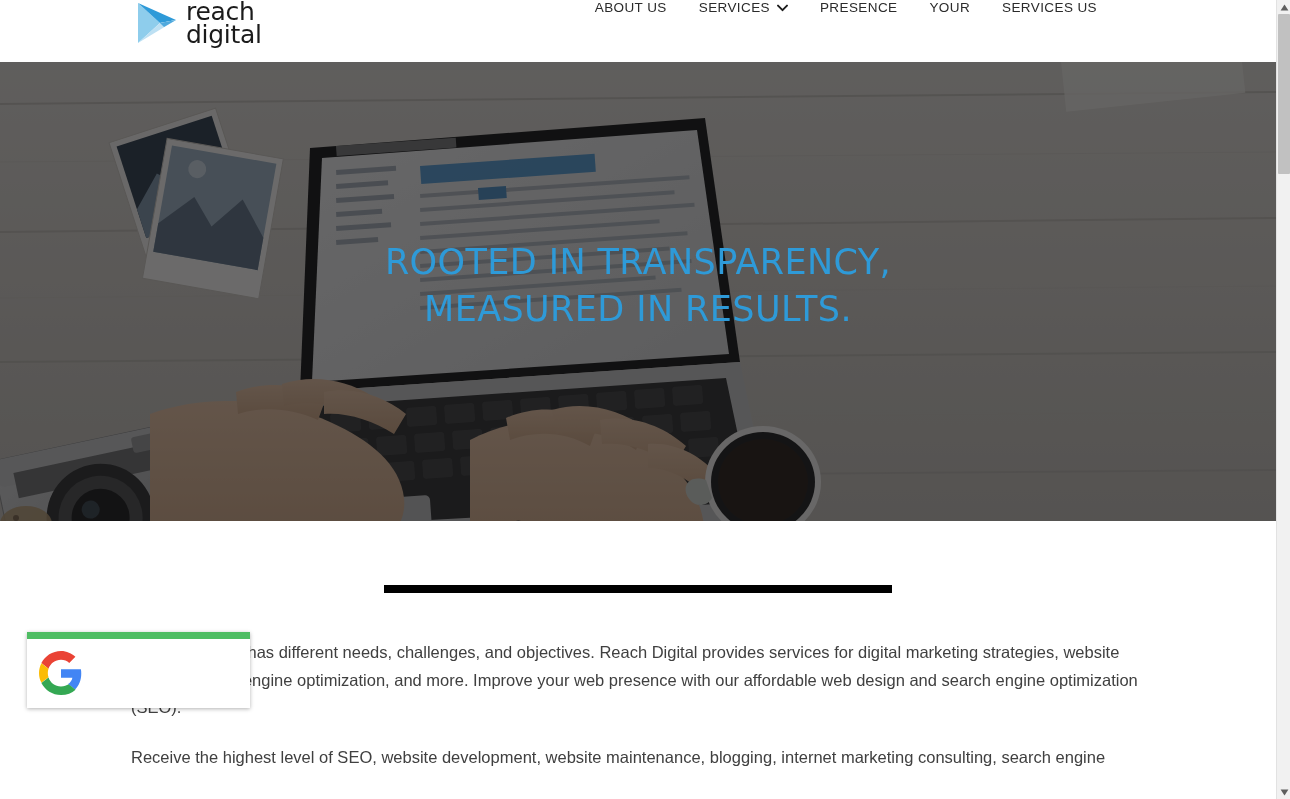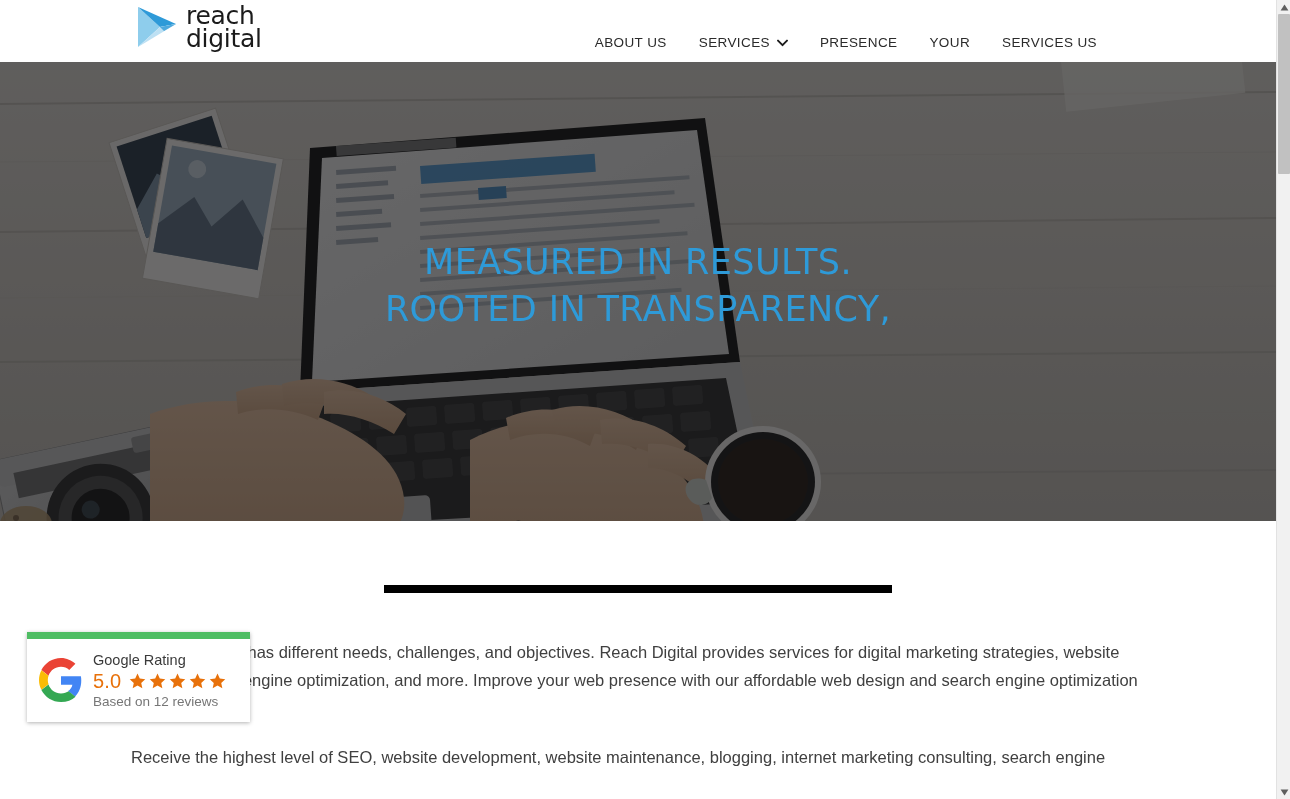--- a/index.html
+++ b/index.html
@@ -11,22 +11,22 @@
   }
 
   #page { position:relative; width:1290px; height:799px; overflow:hidden; }
   #viewport { position:relative; width:1276px; height:799px; overflow:hidden; background:#fff; }
 
   
   .site-header {
     position:relative; z-index:30;
     height:62px; width:1276px;
     background:#ffffff;
-    display:flex; align-items:flex-end;
-    padding:0 8px 12px 0;
+    display:flex; align-items:flex-start;
+    padding:0 8px 0 0;
   }
   .logo-wrap {
     display:flex; align-items:center;
     margin-left:136px;
     gap:8px;
   }
   .logo-mark { width:42px; height:46px; flex:none; display:block; }
   .logo-text {
     display:flex; flex-direction:column;
     line-height:0.93;
@@ -361,22 +361,22 @@
         </g>
         <ellipse cx="768" cy="482" rx="70" ry="16" fill="#a9a49c" opacity="0.35"></ellipse>
 
         <rect x="1060" y="-10" width="180" height="60" fill="#efece6" opacity="0.8" transform="rotate(-6 1060 -10)"></rect>
       </svg>
 
       <div class="hero-overlay"></div>
 
       <div class="hero-inner">
         <h1 class="hero-title">
+          <span class="line">ROOTED IN TRANSPARENCY,</span>
           <span class="line">MEASURED IN RESULTS.</span>
-          <span class="line">ROOTED IN TRANSPARENCY,</span>
         </h1>
       </div>
     </section>
 
     <section class="content">
       <div class="head-rule"></div>
 
       <div class="body-copy">
         <p>Every business has different needs, challenges, and objectives. Reach Digital provides services for digital marketing strategies, website design, search engine optimization, and more. Improve your web presence with our affordable web design and search engine optimization (SEO).</p>
         <p>Receive the highest level of SEO, website development, website maintenance, blogging, internet marketing consulting, search engine</p>
@@ -385,44 +385,20 @@
 
     <div class="g-badge">
       <div class="g-badge-bar"></div>
       <div class="g-badge-body">
         <svg class="g-logo" viewBox="0 0 48 48">
           <path fill="#EA4335" d="M24 9.5c3.5 0 6.6 1.2 9 3.6l6.7-6.7C35.6 2.6 30.2 0 24 0 14.6 0 6.5 5.4 2.6 13.2l7.8 6.1C12.3 13.6 17.6 9.5 24 9.5z"></path>
           <path fill="#4285F4" d="M46.1 24.6c0-1.6-.1-3.1-.4-4.6H24v9.1h12.4c-.5 2.9-2.2 5.3-4.7 7l7.6 5.9c4.4-4.1 6.8-10.1 6.8-17.4z"></path>
           <path fill="#FBBC05" d="M10.4 28.6c-.5-1.4-.8-2.9-.8-4.6s.3-3.2.8-4.6l-7.8-6.1C1 16.4 0 20.1 0 24s1 7.6 2.6 10.7l7.8-6.1z"></path>
           <path fill="#34A853" d="M24 48c6.5 0 11.9-2.1 15.9-5.8l-7.6-5.9c-2.1 1.4-4.8 2.3-8.3 2.3-6.4 0-11.7-4.1-13.6-9.8l-7.8 6.1C6.5 42.6 14.6 48 24 48z"></path>
         </svg>
-        <div class="g-meta">
-          <div class="g-title">Google Rating</div>
-          <div class="g-rate-row">
-            <span class="g-score">5.0</span>
-            <span class="g-stars">
-              <svg width="19" height="19" viewBox="0 0 24 24">
-                  <path fill="#e8710a" d="M12 2l2.9 6.3 6.9.8-5.1 4.7 1.4 6.8L12 17.2 5.9 20.6l1.4-6.8L2.2 9.1l6.9-.8z"></path>
-                </svg>
-              <svg width="19" height="19" viewBox="0 0 24 24">
-                  <path fill="#e8710a" d="M12 2l2.9 6.3 6.9.8-5.1 4.7 1.4 6.8L12 17.2 5.9 20.6l1.4-6.8L2.2 9.1l6.9-.8z"></path>
-                </svg>
-              <svg width="19" height="19" viewBox="0 0 24 24">
-                  <path fill="#e8710a" d="M12 2l2.9 6.3 6.9.8-5.1 4.7 1.4 6.8L12 17.2 5.9 20.6l1.4-6.8L2.2 9.1l6.9-.8z"></path>
-                </svg>
-              <svg width="19" height="19" viewBox="0 0 24 24">
-                  <path fill="#e8710a" d="M12 2l2.9 6.3 6.9.8-5.1 4.7 1.4 6.8L12 17.2 5.9 20.6l1.4-6.8L2.2 9.1l6.9-.8z"></path>
-                </svg>
-              <svg width="19" height="19" viewBox="0 0 24 24">
-                  <path fill="#e8710a" d="M12 2l2.9 6.3 6.9.8-5.1 4.7 1.4 6.8L12 17.2 5.9 20.6l1.4-6.8L2.2 9.1l6.9-.8z"></path>
-                </svg>
-            </span>
-          </div>
-          <div class="g-sub">Based on 12 reviews</div>
-        </div>
       </div>
     </div>
 
   </div>
 
   <div class="scrollbar">
     <div class="sb-btn top">
       <svg width="9" height="7" viewBox="0 0 9 7">
           <path d="M4.5 0.6 L8.4 6.4 L0.6 6.4 Z" fill="#5e5e5e"></path>
         </svg>

